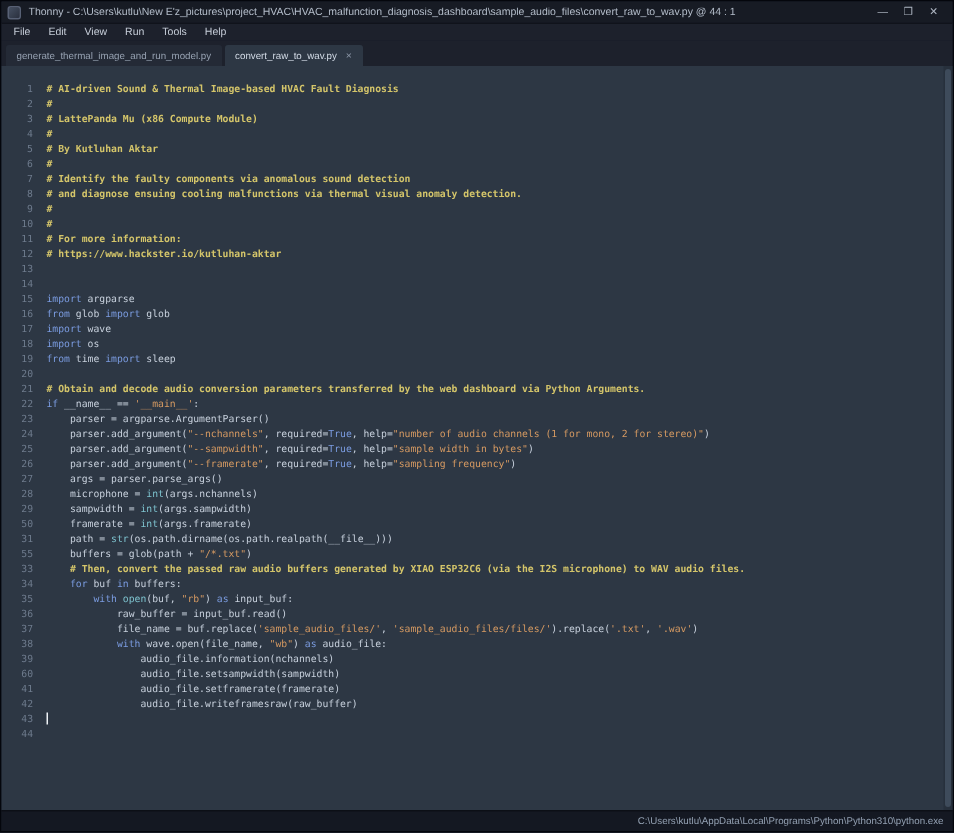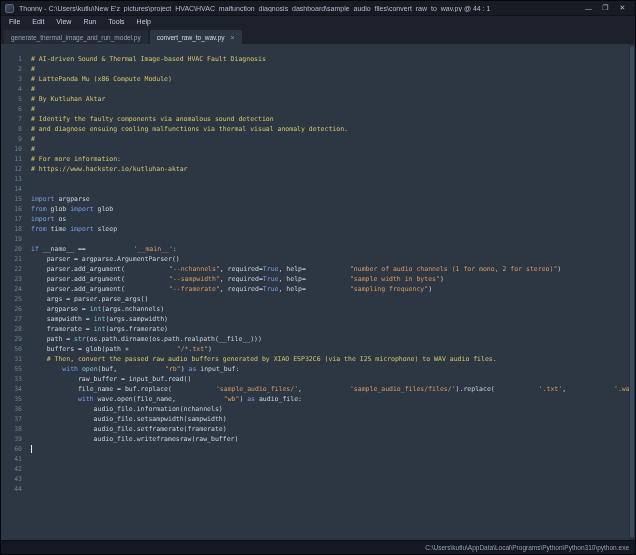--- a/index.html
+++ b/index.html
@@ -18,23 +18,23 @@
   .tabbar { height:17px; flex:0 0 auto; background:var(--menubar_bg,#1d212c); display:flex; align-items:flex-end; padding-left:3px; gap:2px; }
   .tab { height:14px; display:flex; align-items:center; gap:4px; padding:0 7px; font-size:6.5px; background:var(--tab_bg,#242a36); color:#96a1b1; border-radius:2px 2px 0 0; white-space:nowrap; cursor:default; }
   .tab.active { background:var(--editor_bg,#2d3744); color:#d3dbe6; }
   .tab-close { font-size:7px; color:#8c97a8; padding-left:2px; }
 
   .editor { flex:1 1 auto; display:flex; background:var(--editor_bg,#2d3744); position:relative; overflow:hidden; padding-top:10px; }
   .gutter { width:26px; flex:0 0 auto; text-align:right; padding-right:5px; }
   .ln { height:10px; line-height:10px; font-family:"DejaVu Sans Mono", monospace; font-size:6.5px; color:var(--gutter_fg,#6e7b8d); }
   .code { flex:1 1 auto; padding-left:4px; overflow:hidden; }
   .cl { height:10px; line-height:10px; font-family:"DejaVu Sans Mono", monospace; font-size:6.5px; white-space:pre; color:var(--code_fg,#c8d1dd); }
-  .t-c { color:var(--comment,#d4c56a); }
+  .t-c { color:var(--comment,#d4c56a);font-weight:bold; }
   .t-k { color:var(--keyword,#7b9ce1); }
-  .t-s { color:var(--string,#d69a62);margin-left:44px; }
+  .t-s { color:var(--string,#d69a62); }
   .t-b { color:var(--builtin,#7ec3cf); }
   .t-n { color:var(--code_fg,#c8d1dd); }
   .caret { display:inline-block; width:1px; height:8px; background:#eef2f6; vertical-align:middle; }
 
   .scrollbar { position:absolute; right:0; top:0; bottom:0; width:6px; background:var(--scroll_track,#27303c); }
   .scroll-thumb { position:absolute; left:1px; right:1px; top:2px; bottom:2px; border-radius:3px; background:var(--scroll_thumb,#3e4b5b); }
 
   .statusbar { height:14px; flex:0 0 auto; background:var(--status_bg,#141822); display:flex; align-items:center; justify-content:flex-end; padding:0 6px; border-top:1px solid #0c0f16; }
   .interp { font-size:6.5px; color:#93a0b2; white-space:nowrap; }
 </style>
@@ -129,35 +129,38 @@
         <div class="cl"><span class="t-c"># Identify the faulty components via anomalous sound detection</span></div>
         <div class="cl"><span class="t-c"># and diagnose ensuing cooling malfunctions via thermal visual anomaly detection.</span></div>
         <div class="cl"><span class="t-c">#</span></div>
         <div class="cl"><span class="t-c">#</span></div>
         <div class="cl"><span class="t-c"># For more information:</span></div>
         <div class="cl"><span class="t-c"># https://www.hackster.io/kutluhan-aktar</span></div>
         <div class="cl">&nbsp;</div>
         <div class="cl">&nbsp;</div>
         <div class="cl"><span class="t-k">import</span><span class="t-n"> argparse</span></div>
         <div class="cl"><span class="t-k">from</span><span class="t-n"> glob </span><span class="t-k">import</span><span class="t-n"> glob</span></div>
+        <div class="cl"><span class="t-k">import</span><span class="t-n"> wave</span></div>
         <div class="cl"><span class="t-k">import</span><span class="t-n"> os</span></div>
         <div class="cl"><span class="t-k">from</span><span class="t-n"> time </span><span class="t-k">import</span><span class="t-n"> sleep</span></div>
         <div class="cl">&nbsp;</div>
+        <div class="cl"><span class="t-c"># Obtain and decode audio conversion parameters transferred by the web dashboard via Python Arguments.</span></div>
         <div class="cl"><span class="t-k">if</span><span class="t-n"> __name__ == </span><span class="t-s">'__main__'</span><span class="t-n">:</span></div>
         <div class="cl"><span class="t-n">    parser = argparse.ArgumentParser()</span></div>
         <div class="cl"><span class="t-n">    parser.add_argument(</span><span class="t-s">"--nchannels"</span><span class="t-n">, required=</span><span class="t-k">True</span><span class="t-n">, help=</span><span class="t-s">"number of audio channels (1 for mono, 2 for stereo)"</span><span class="t-n">)</span></div>
         <div class="cl"><span class="t-n">    parser.add_argument(</span><span class="t-s">"--sampwidth"</span><span class="t-n">, required=</span><span class="t-k">True</span><span class="t-n">, help=</span><span class="t-s">"sample width in bytes"</span><span class="t-n">)</span></div>
         <div class="cl"><span class="t-n">    parser.add_argument(</span><span class="t-s">"--framerate"</span><span class="t-n">, required=</span><span class="t-k">True</span><span class="t-n">, help=</span><span class="t-s">"sampling frequency"</span><span class="t-n">)</span></div>
         <div class="cl"><span class="t-n">    args = parser.parse_args()</span></div>
-        <div class="cl"><span class="t-n">    argparse = </span><span class="t-b">int</span><span class="t-n">(args.nchannels)</span></div>
+        <div class="cl"><span class="t-n">    microphone = </span><span class="t-b">int</span><span class="t-n">(args.nchannels)</span></div>
         <div class="cl"><span class="t-n">    sampwidth = </span><span class="t-b">int</span><span class="t-n">(args.sampwidth)</span></div>
         <div class="cl"><span class="t-n">    framerate = </span><span class="t-b">int</span><span class="t-n">(args.framerate)</span></div>
         <div class="cl"><span class="t-n">    path = </span><span class="t-b">str</span><span class="t-n">(os.path.dirname(os.path.realpath(__file__)))</span></div>
         <div class="cl"><span class="t-n">    buffers = glob(path + </span><span class="t-s">"/*.txt"</span><span class="t-n">)</span></div>
         <div class="cl"><span class="t-c">    # Then, convert the passed raw audio buffers generated by XIAO ESP32C6 (via the I2S microphone) to WAV audio files.</span></div>
+        <div class="cl"><span class="t-n">    </span><span class="t-k">for</span><span class="t-n"> buf </span><span class="t-k">in</span><span class="t-n"> buffers:</span></div>
         <div class="cl"><span class="t-n">        </span><span class="t-k">with</span><span class="t-n"> </span><span class="t-b">open</span><span class="t-n">(buf, </span><span class="t-s">"rb"</span><span class="t-n">) </span><span class="t-k">as</span><span class="t-n"> input_buf:</span></div>
         <div class="cl"><span class="t-n">            raw_buffer = input_buf.read()</span></div>
         <div class="cl"><span class="t-n">            file_name = buf.replace(</span><span class="t-s">'sample_audio_files/'</span><span class="t-n">, </span><span class="t-s">'sample_audio_files/files/'</span><span class="t-n">).replace(</span><span class="t-s">'.txt'</span><span class="t-n">, </span><span class="t-s">'.wav'</span><span class="t-n">)</span></div>
         <div class="cl"><span class="t-n">            </span><span class="t-k">with</span><span class="t-n"> wave.open(file_name, </span><span class="t-s">"wb"</span><span class="t-n">) </span><span class="t-k">as</span><span class="t-n"> audio_file:</span></div>
         <div class="cl"><span class="t-n">                audio_file.information(nchannels)</span></div>
         <div class="cl"><span class="t-n">                audio_file.setsampwidth(sampwidth)</span></div>
         <div class="cl"><span class="t-n">                audio_file.setframerate(framerate)</span></div>
         <div class="cl"><span class="t-n">                audio_file.writeframesraw(raw_buffer)</span></div>
         <div class="cl"><span class="caret"></span>&nbsp;</div>
       </div>

